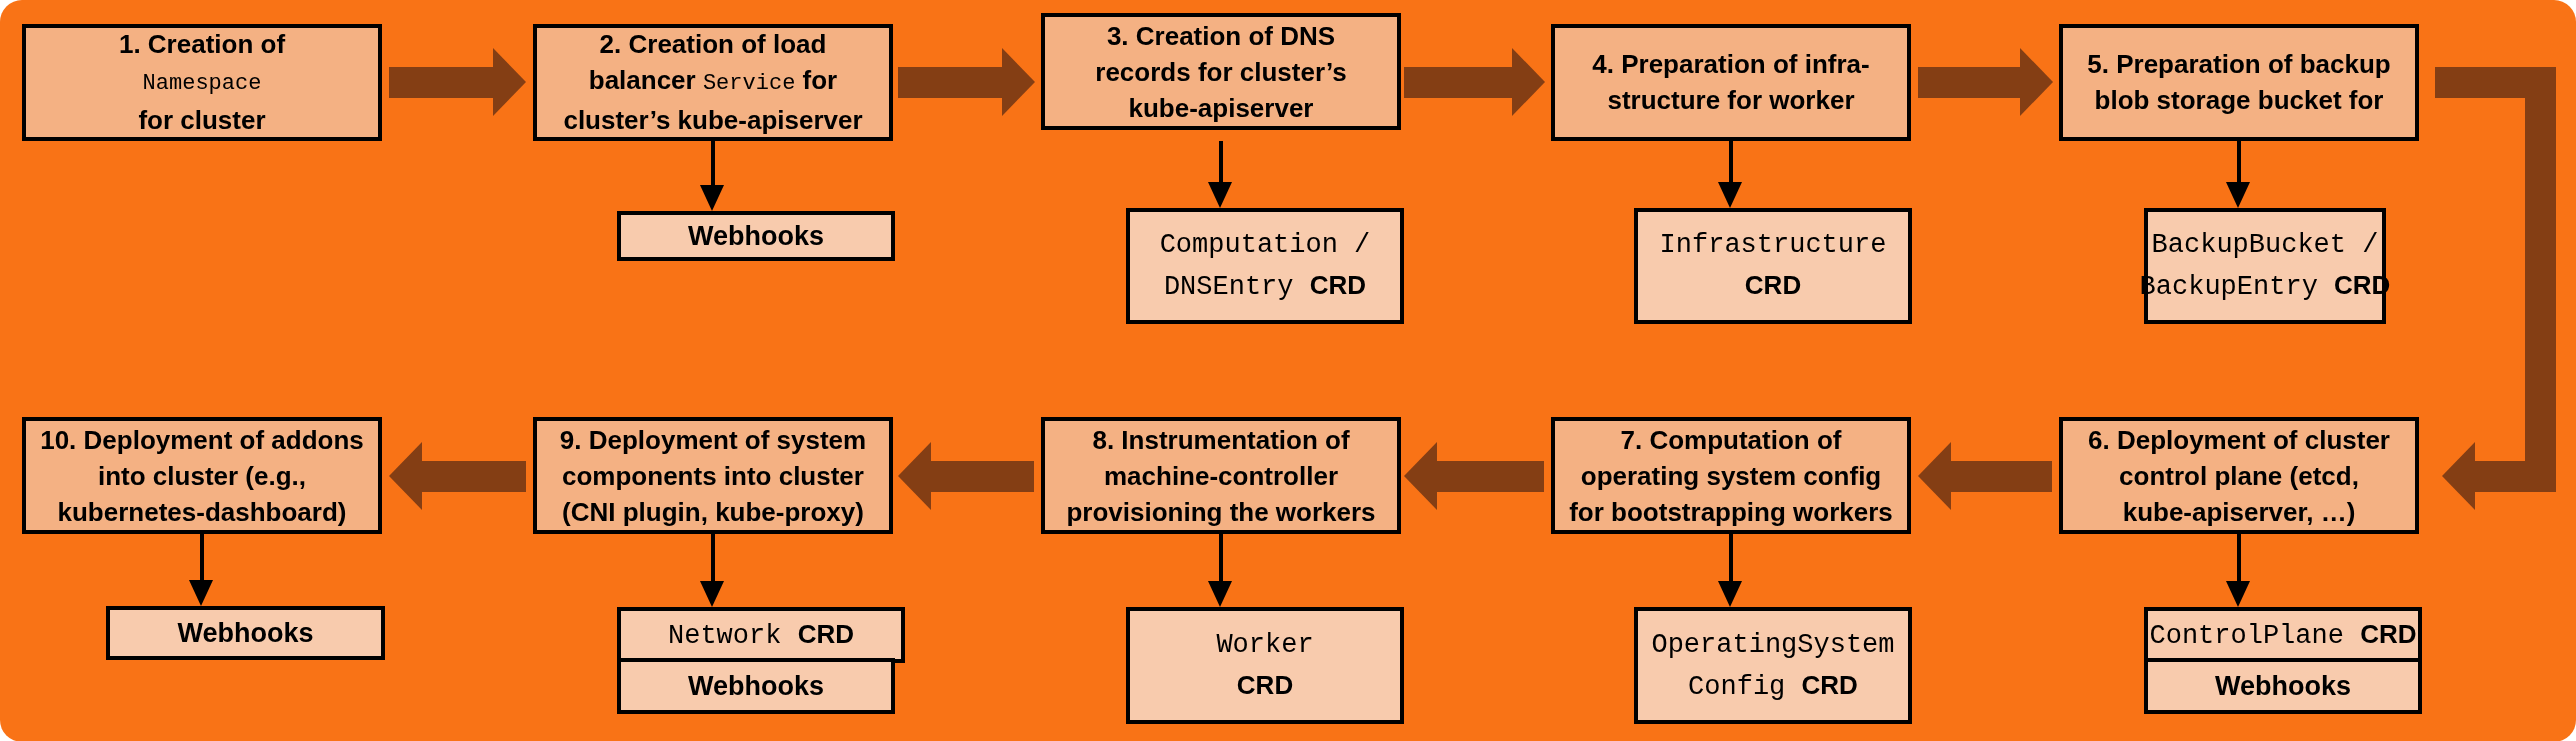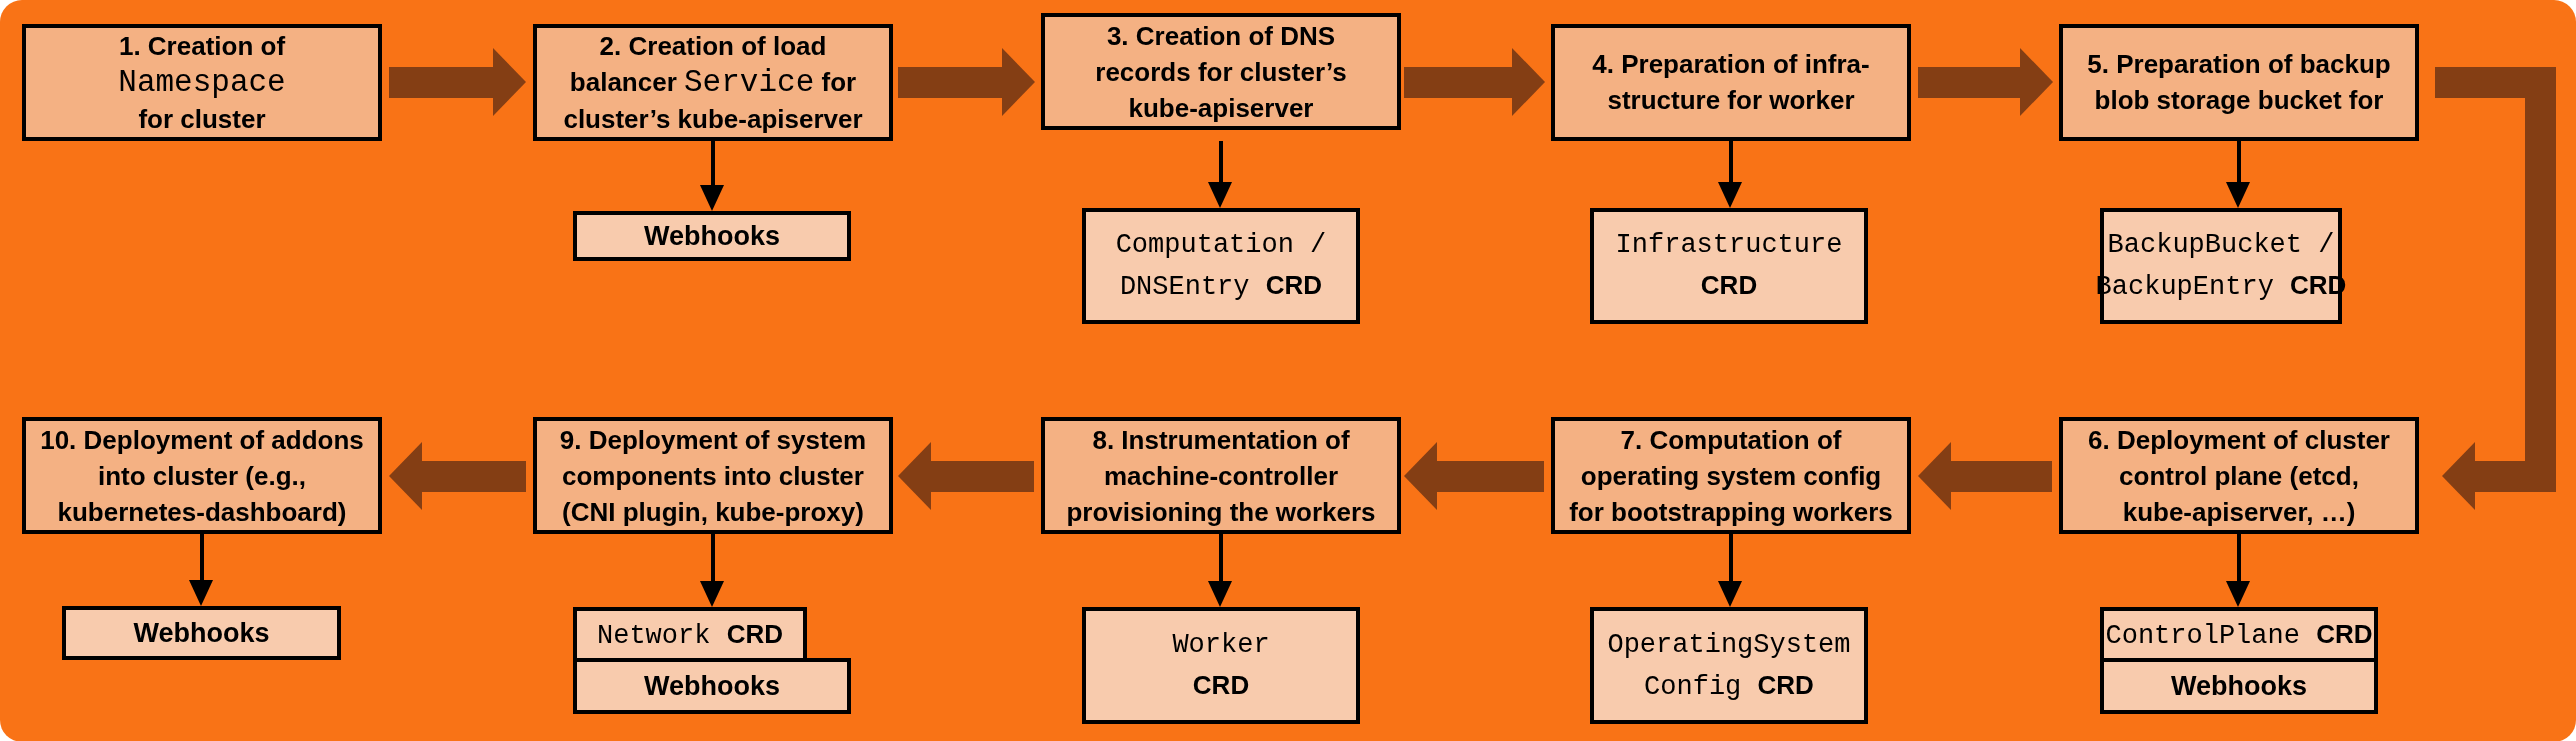--- a/index.html
+++ b/index.html
@@ -12,26 +12,26 @@
   html,body{margin:0;padding:0;background:#ffffff;}
   .canvas{position:relative;width:2576px;height:742px;background:#f97316;overflow:hidden;
           font-family:"Liberation Sans",sans-serif;color:var(--text);border-radius:22px;}
 
   
   .step{position:absolute;width:360px;height:117px;background:var(--step-fill);
         border:4.3px solid var(--line);box-sizing:border-box;
         display:flex;flex-direction:column;justify-content:center;align-items:center;
         text-align:center;}
   .step .line{font-weight:700;font-size:26px;line-height:36px;white-space:nowrap;}
-  .m{font-family:"Liberation Mono",monospace;font-weight:400;font-size:31px;}
+  .m{font-family:"Liberation Mono",monospace;font-weight:400;font-size:22px;}
 
   
   .art{position:absolute;background:var(--art-fill);border:4.3px solid var(--line);
        box-sizing:border-box;display:flex;flex-direction:column;justify-content:center;
-       align-items:center;text-align:left;}
+       align-items:center;text-align:left;margin-left:44px;}
   .art .line{font-family:"Liberation Mono",monospace;font-weight:400;font-size:27px;
              line-height:40px;white-space:nowrap;}
   .am{font-family:"Liberation Mono",monospace;font-weight:400;font-size:27px;}
   .crd{font-family:"Liberation Sans",sans-serif;font-weight:700;font-size:26px;}
   .wh{font-weight:700;font-size:27px;font-family:"Liberation Sans",sans-serif;}
 
   
   .bar{position:absolute;height:31px;background:var(--arrow);}
   .headR{position:absolute;width:0;height:0;
          border-top:34px solid transparent;border-bottom:34px solid transparent;
@@ -55,21 +55,21 @@
 
   
   #a2{left:573px;top:211px;width:278px;height:50px}
   #a3{left:1082px;top:208px;width:278px;height:116px}
   #a4{left:1590px;top:208px;width:278px;height:116px}
   #a5{left:2100px;top:208px;width:242px;height:116px}
   #a6t{left:2100px;top:607px;width:278px;height:56px}
   #a6b{left:2100px;top:658px;width:278px;height:56px}
   #a7{left:1590px;top:607px;width:278px;height:117px}
   #a8{left:1082px;top:607px;width:278px;height:117px}
-  #a9t{left:573px;top:607px;width:234px;height:56px}
+  #a9t{left:573px;top:607px;width:288px;height:56px}
   #a9b{left:573px;top:658px;width:278px;height:56px}
   #a10{left:62px;top:606px;width:279px;height:54px}
 </style>
 </head>
 <body>
 
 <div class="canvas">
 
   <div class="step" id="s1">
     <div class="line"><span>1. Creation of</span></div>

